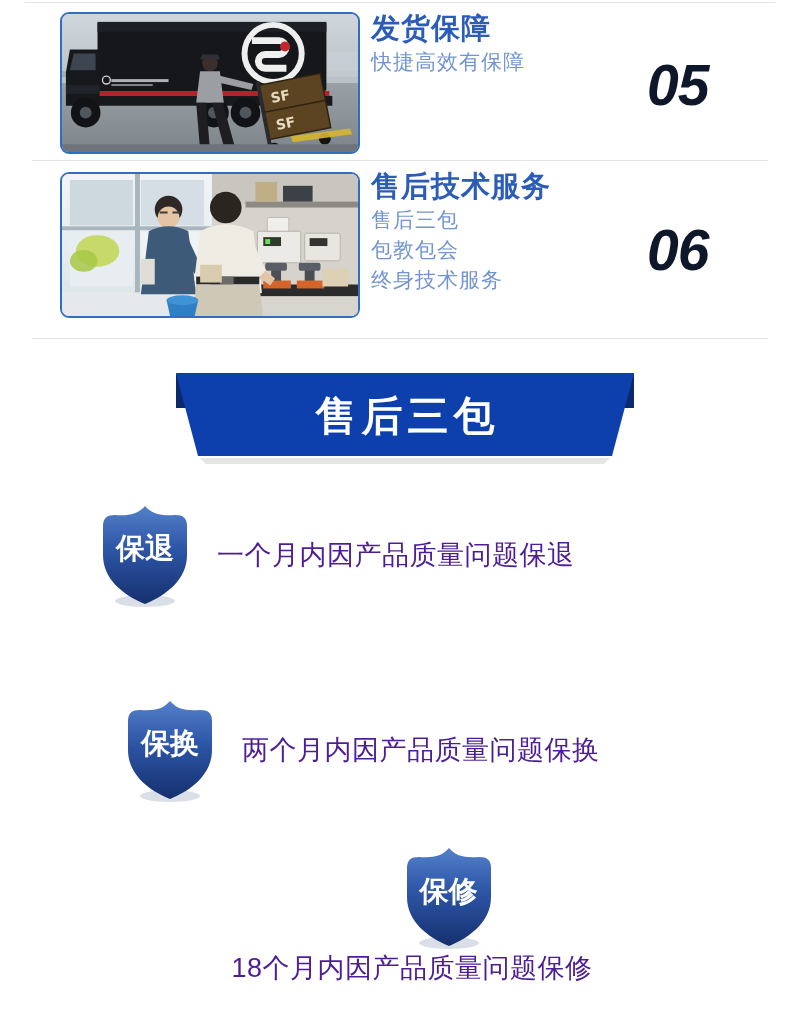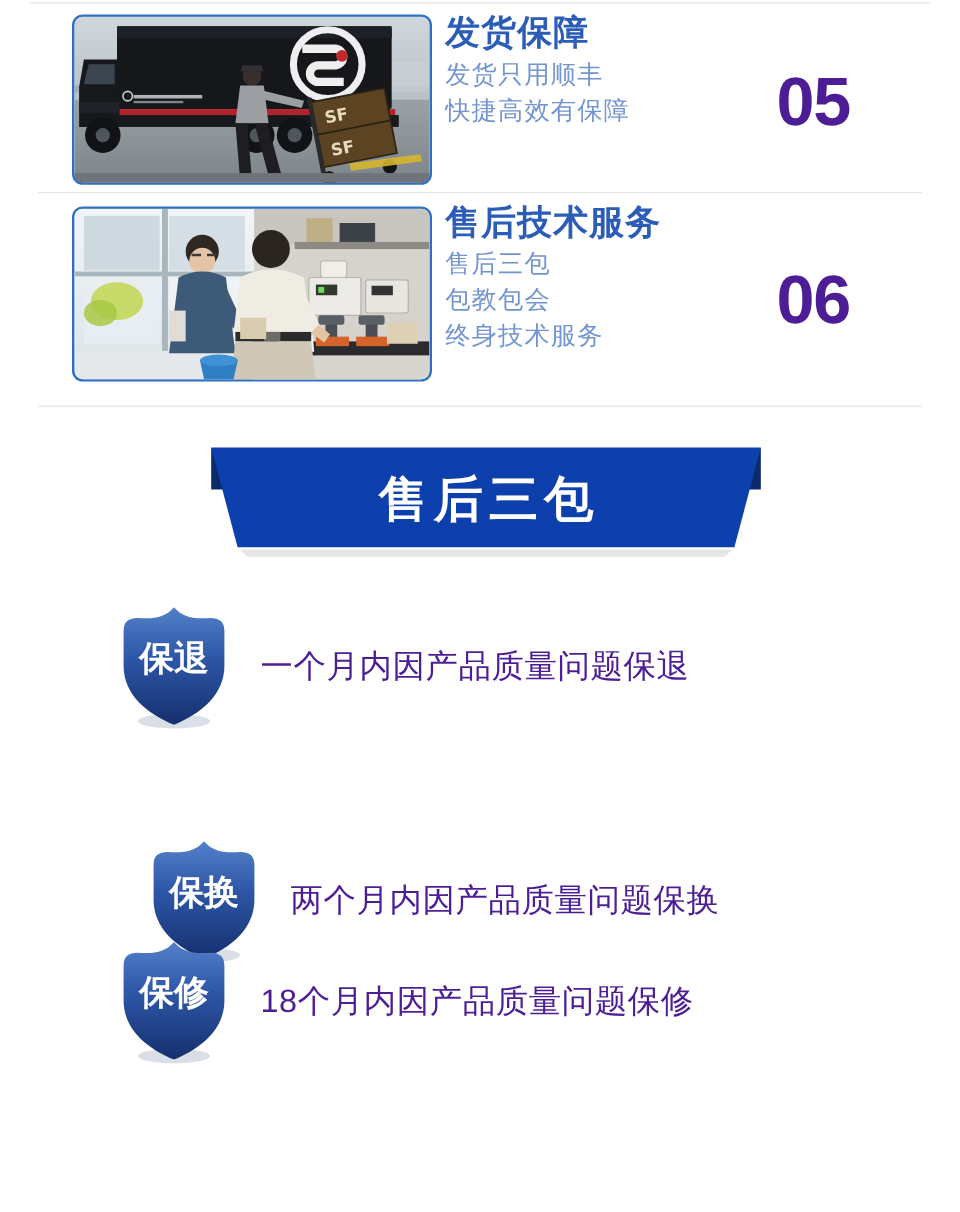--- a/index.html
+++ b/index.html
@@ -70,23 +70,24 @@
     font-size: 21px;
     color: #7294d0;
     line-height: 1.42;
     letter-spacing: 1px;
     white-space: nowrap;
   }
   .feature-num {
     position: absolute;
     font-size: 57px;
     font-weight: bold;
-    color: #4c1d95;
+    color: #0f172a;
     letter-spacing: -1px;
     line-height: 1;
+    font-style: italic;
   }
   #feature-num-05 { left: 647px; top: 45px; }
   #feature-num-06 { left: 647px; top: 52px; }
 
   
   #ribbon-banner {
     position: absolute;
     left: 160px;
     top: 368px;
     width: 490px;
@@ -115,21 +116,21 @@
   .guarantee-row {
     position: absolute;
     left: 0;
     width: 800px;
     height: 110px;
     display: flex;
     align-items: center;
   }
   #guarantee-row-0 { top: 500px; }
   #guarantee-row-1 { top: 695px; padding-left: 25px; }
-  #guarantee-row-2 { top: 779px; }
+  #guarantee-row-2 { top: 845px; flex-direction: column; }
 
   .shield {
     position: relative;
     width: 96px;
     height: 105px;
     margin-left: 97px;
     flex: none;
   }
   .shield svg { display: block; width: 96px; height: 105px; }
   .shield-label {
@@ -226,21 +227,20 @@
       <path d="M152 90 l11 0 l12 44 h-11 z" fill="#1d1d22"></path>
 
       <path d="M232 124 l60 -8 l2 6 l-60 8 z" fill="#d6b52e" opacity=".9"></path>
       <rect x="0" y="132" width="300" height="10" fill="#6e7479"></rect>
     </svg>
   </div>
 
   <div class="feature-text">
     <div class="feature-title">发货保障</div>
     <div class="feature-lines">
-      <div class="feature-line">发货只用顺丰</div>
       <div class="feature-line">快捷高效有保障</div>
     </div>
   </div>
 
   <div class="feature-num" id="feature-num-05">05</div>
 </div>
 
 <div class="feature-row" id="feature-row-06">
 
   <div class="photo-frame" id="photo-frame-06">

